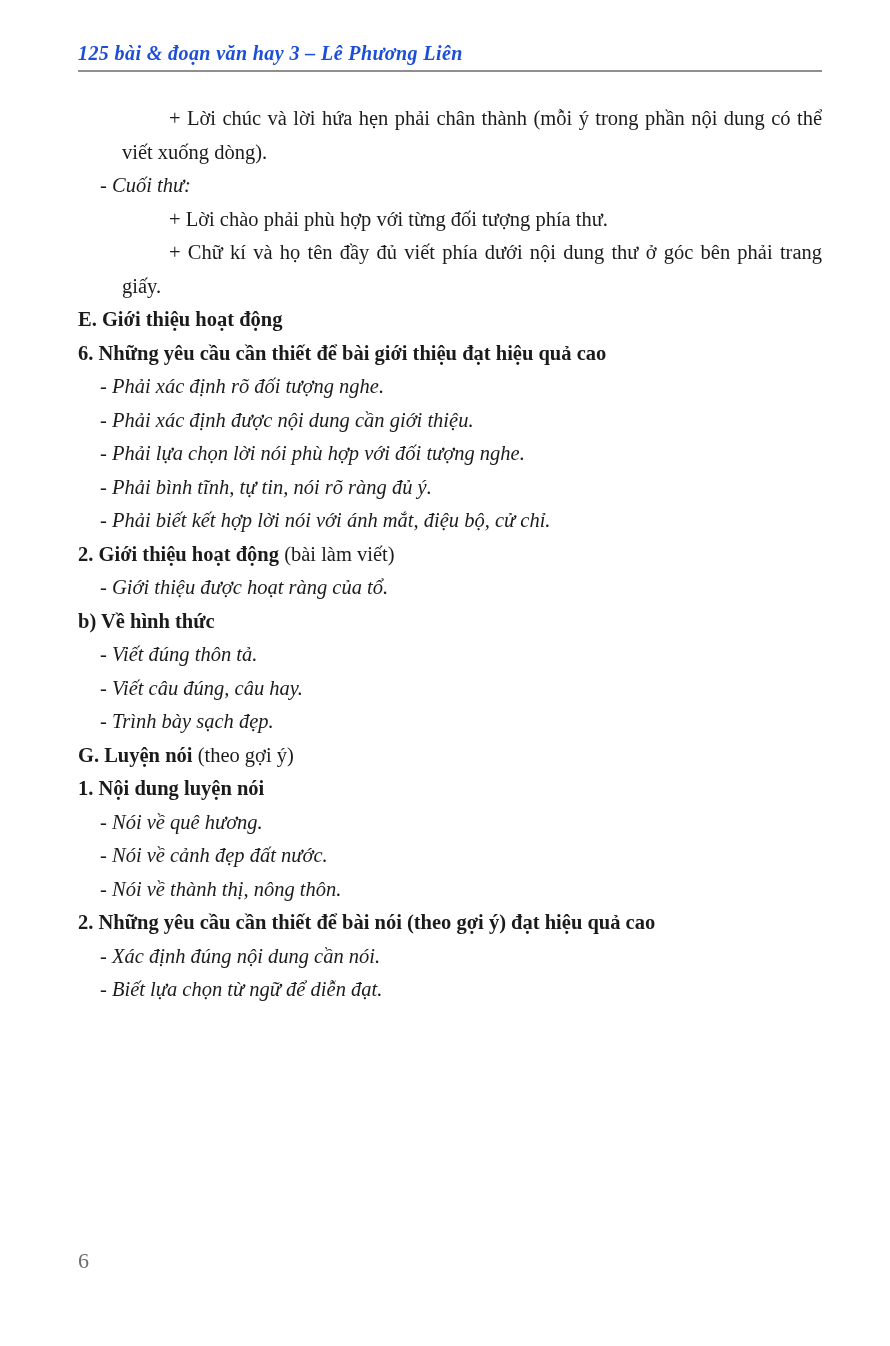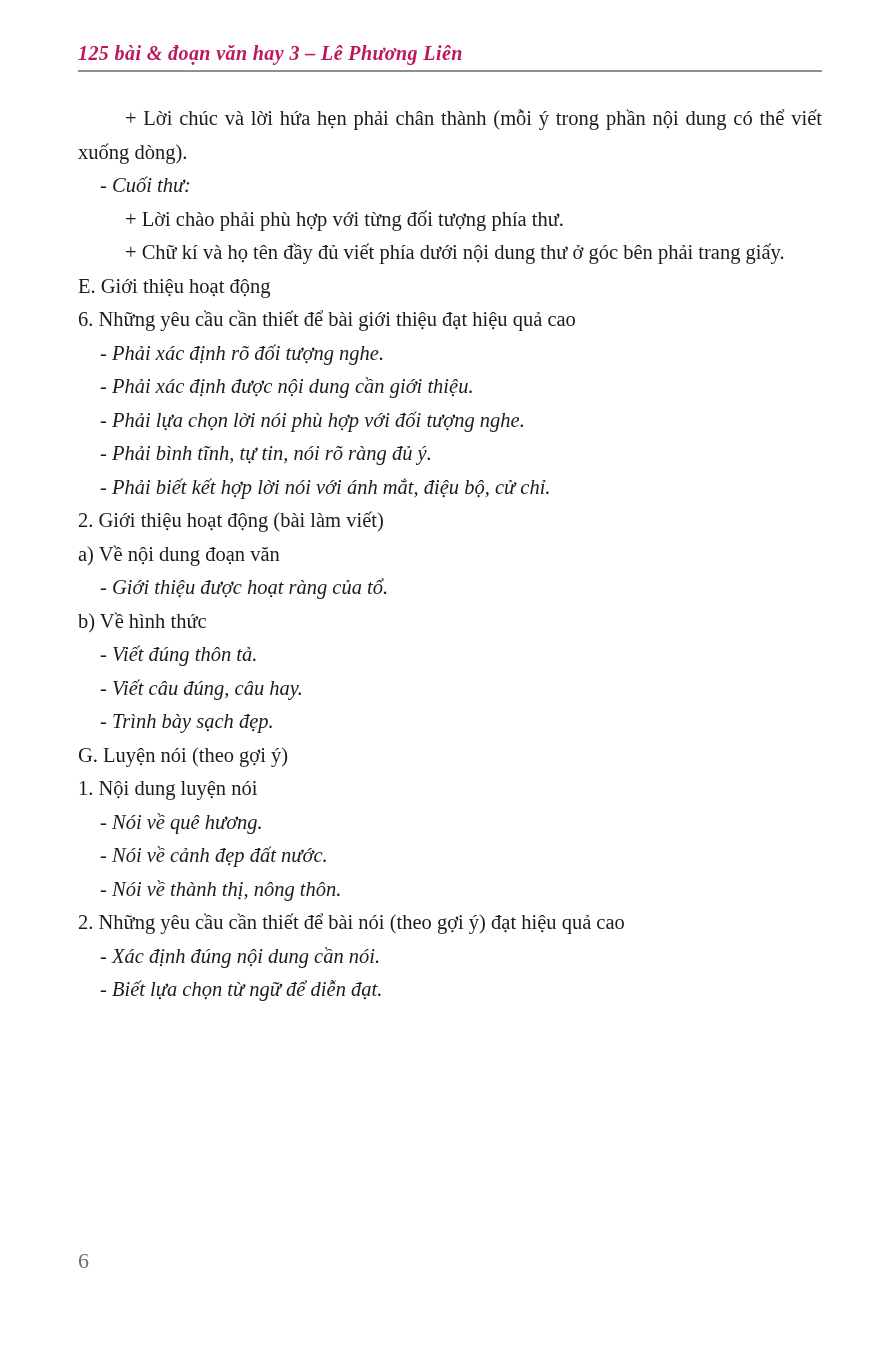--- a/index.html
+++ b/index.html
@@ -15,38 +15,38 @@
   .page {
     position: absolute;
     inset: 0;
     padding: 42px 68px 0 78px;
   }
   .running-head {
     font-style: italic;
     font-weight: bold;
     font-size: 20px;
     letter-spacing: 0.4px;
-    color: #be185d;
+    color: #1d4ed8;
   }
   .header-rule {
     height: 0;
     border-bottom: 2px solid #8f8f8f;
     margin-top: 5px;
   }
   .body-text {
     margin-top: 30px;
     font-size: 20.5px;
     line-height: 33.5px;
   }
   .body-text p {
     text-align: justify;
   }
-  .b { font-weight: normal; }
+  .b { font-weight: bold; }
   .ind-dash { text-indent: 22px; font-style: italic; }
-  .ind-plus { text-indent: 47px; }
+  .ind-plus { text-indent: 47px; margin-left: 44px; }
   .ind-para { text-indent: 32px; }
   .page-number {
     position: absolute;
     left: 78px;
     top: 1248px;
     font-size: 22px;
     color: #6f6f6f;
   }
 </style>
 </head>
@@ -65,21 +65,20 @@
     <p class="ind-plus">+ Lời chào phải phù hợp với từng đối tượng phía thư.</p>
     <p class="ind-plus">+ Chữ kí và họ tên đầy đủ viết phía dưới nội dung thư ở góc bên phải trang giấy.</p>
     <p class="b">E. Giới thiệu hoạt động</p>
     <p class="b">6. Những yêu cầu cần thiết để bài giới thiệu đạt hiệu quả cao</p>
     <p class="ind-dash">- Phải xác định rõ đối tượng nghe.</p>
     <p class="ind-dash">- Phải xác định được nội dung cần giới thiệu.</p>
     <p class="ind-dash">- Phải lựa chọn lời nói phù hợp với đối tượng nghe.</p>
     <p class="ind-dash">- Phải bình tĩnh, tự tin, nói rõ ràng đủ ý.</p>
     <p class="ind-dash">- Phải biết kết hợp lời nói với ánh mắt, điệu bộ, cử chỉ.</p>
     <p><span class="b">2. Giới thiệu hoạt động</span><span> (bài làm viết)</span></p>
-    <p class="b">a) Về nội dung đoạn văn</p>
     <p class="ind-dash">- Giới thiệu được hoạt ràng của tổ.</p>
     <p class="b">b) Về hình thức</p>
     <p class="ind-dash">- Viết đúng thôn tả.</p>
     <p class="ind-dash">- Viết câu đúng, câu hay.</p>
     <p class="ind-dash">- Trình bày sạch đẹp.</p>
     <p><span class="b">G. Luyện nói</span><span> (theo gợi ý)</span></p>
     <p class="b">1. Nội dung luyện nói</p>
     <p class="ind-dash">- Nói về quê hương.</p>
     <p class="ind-dash">- Nói về cảnh đẹp đất nước.</p>
     <p class="ind-dash">- Nói về thành thị, nông thôn.</p>

